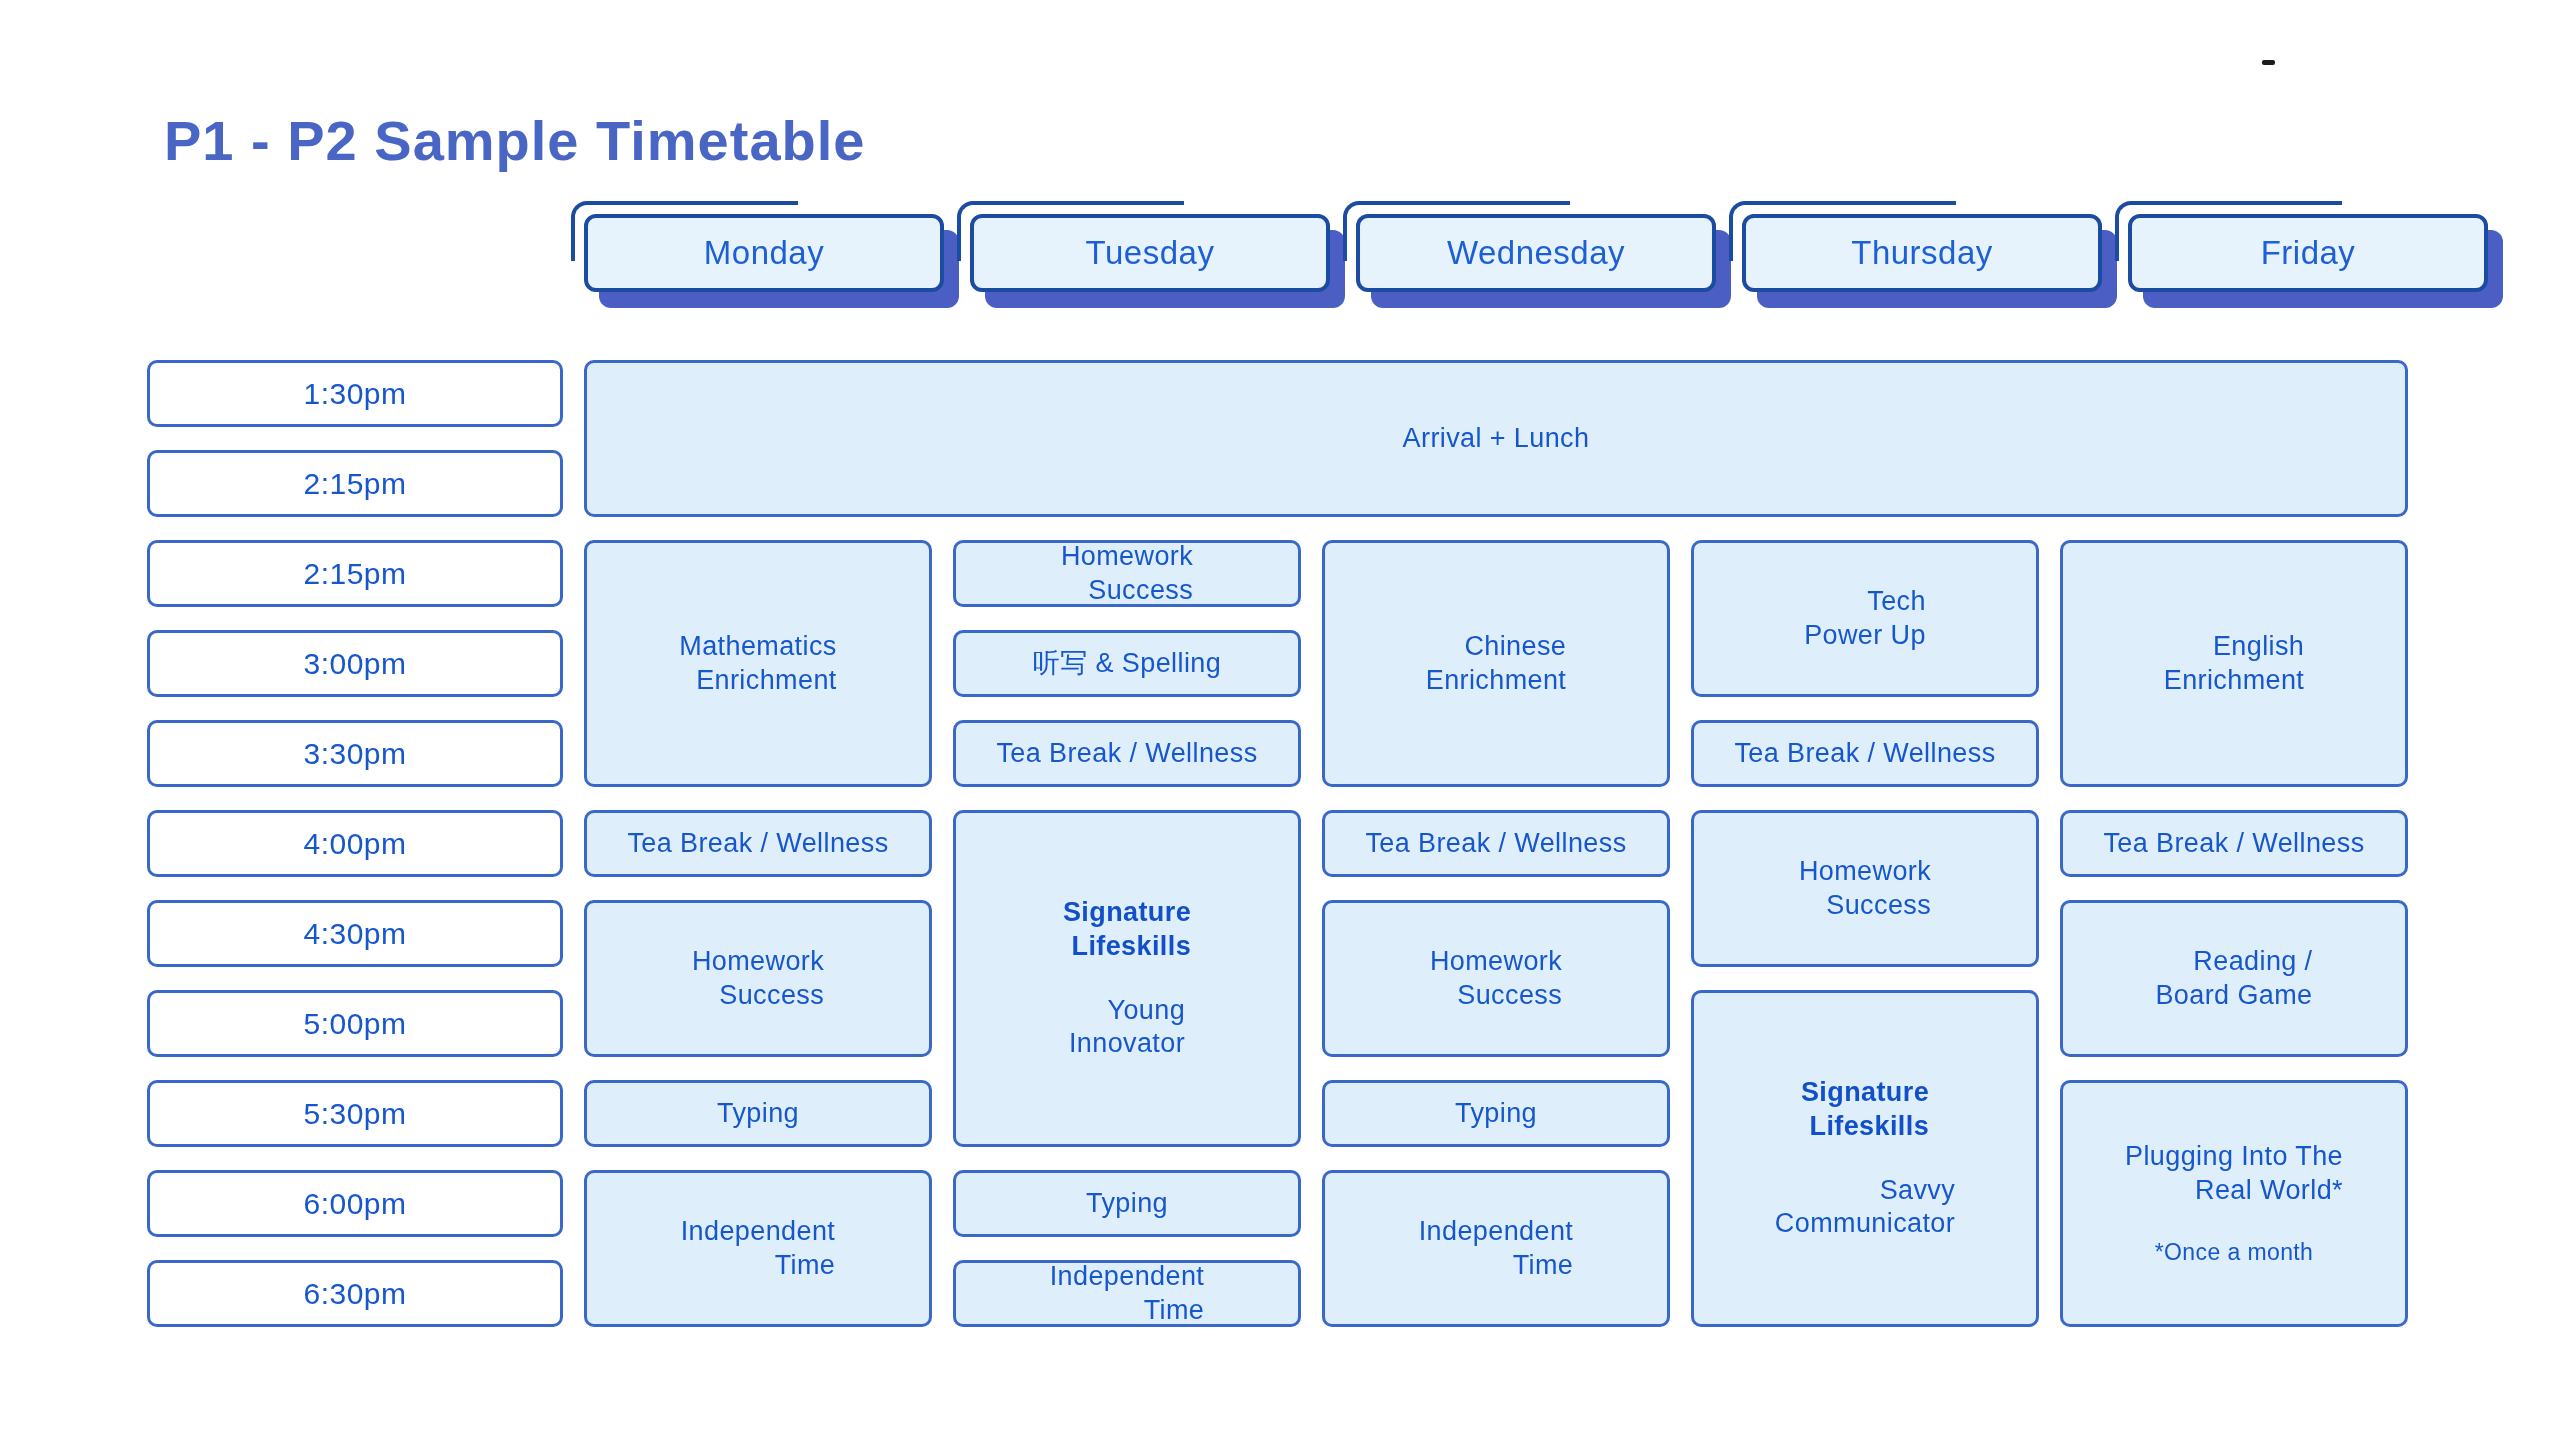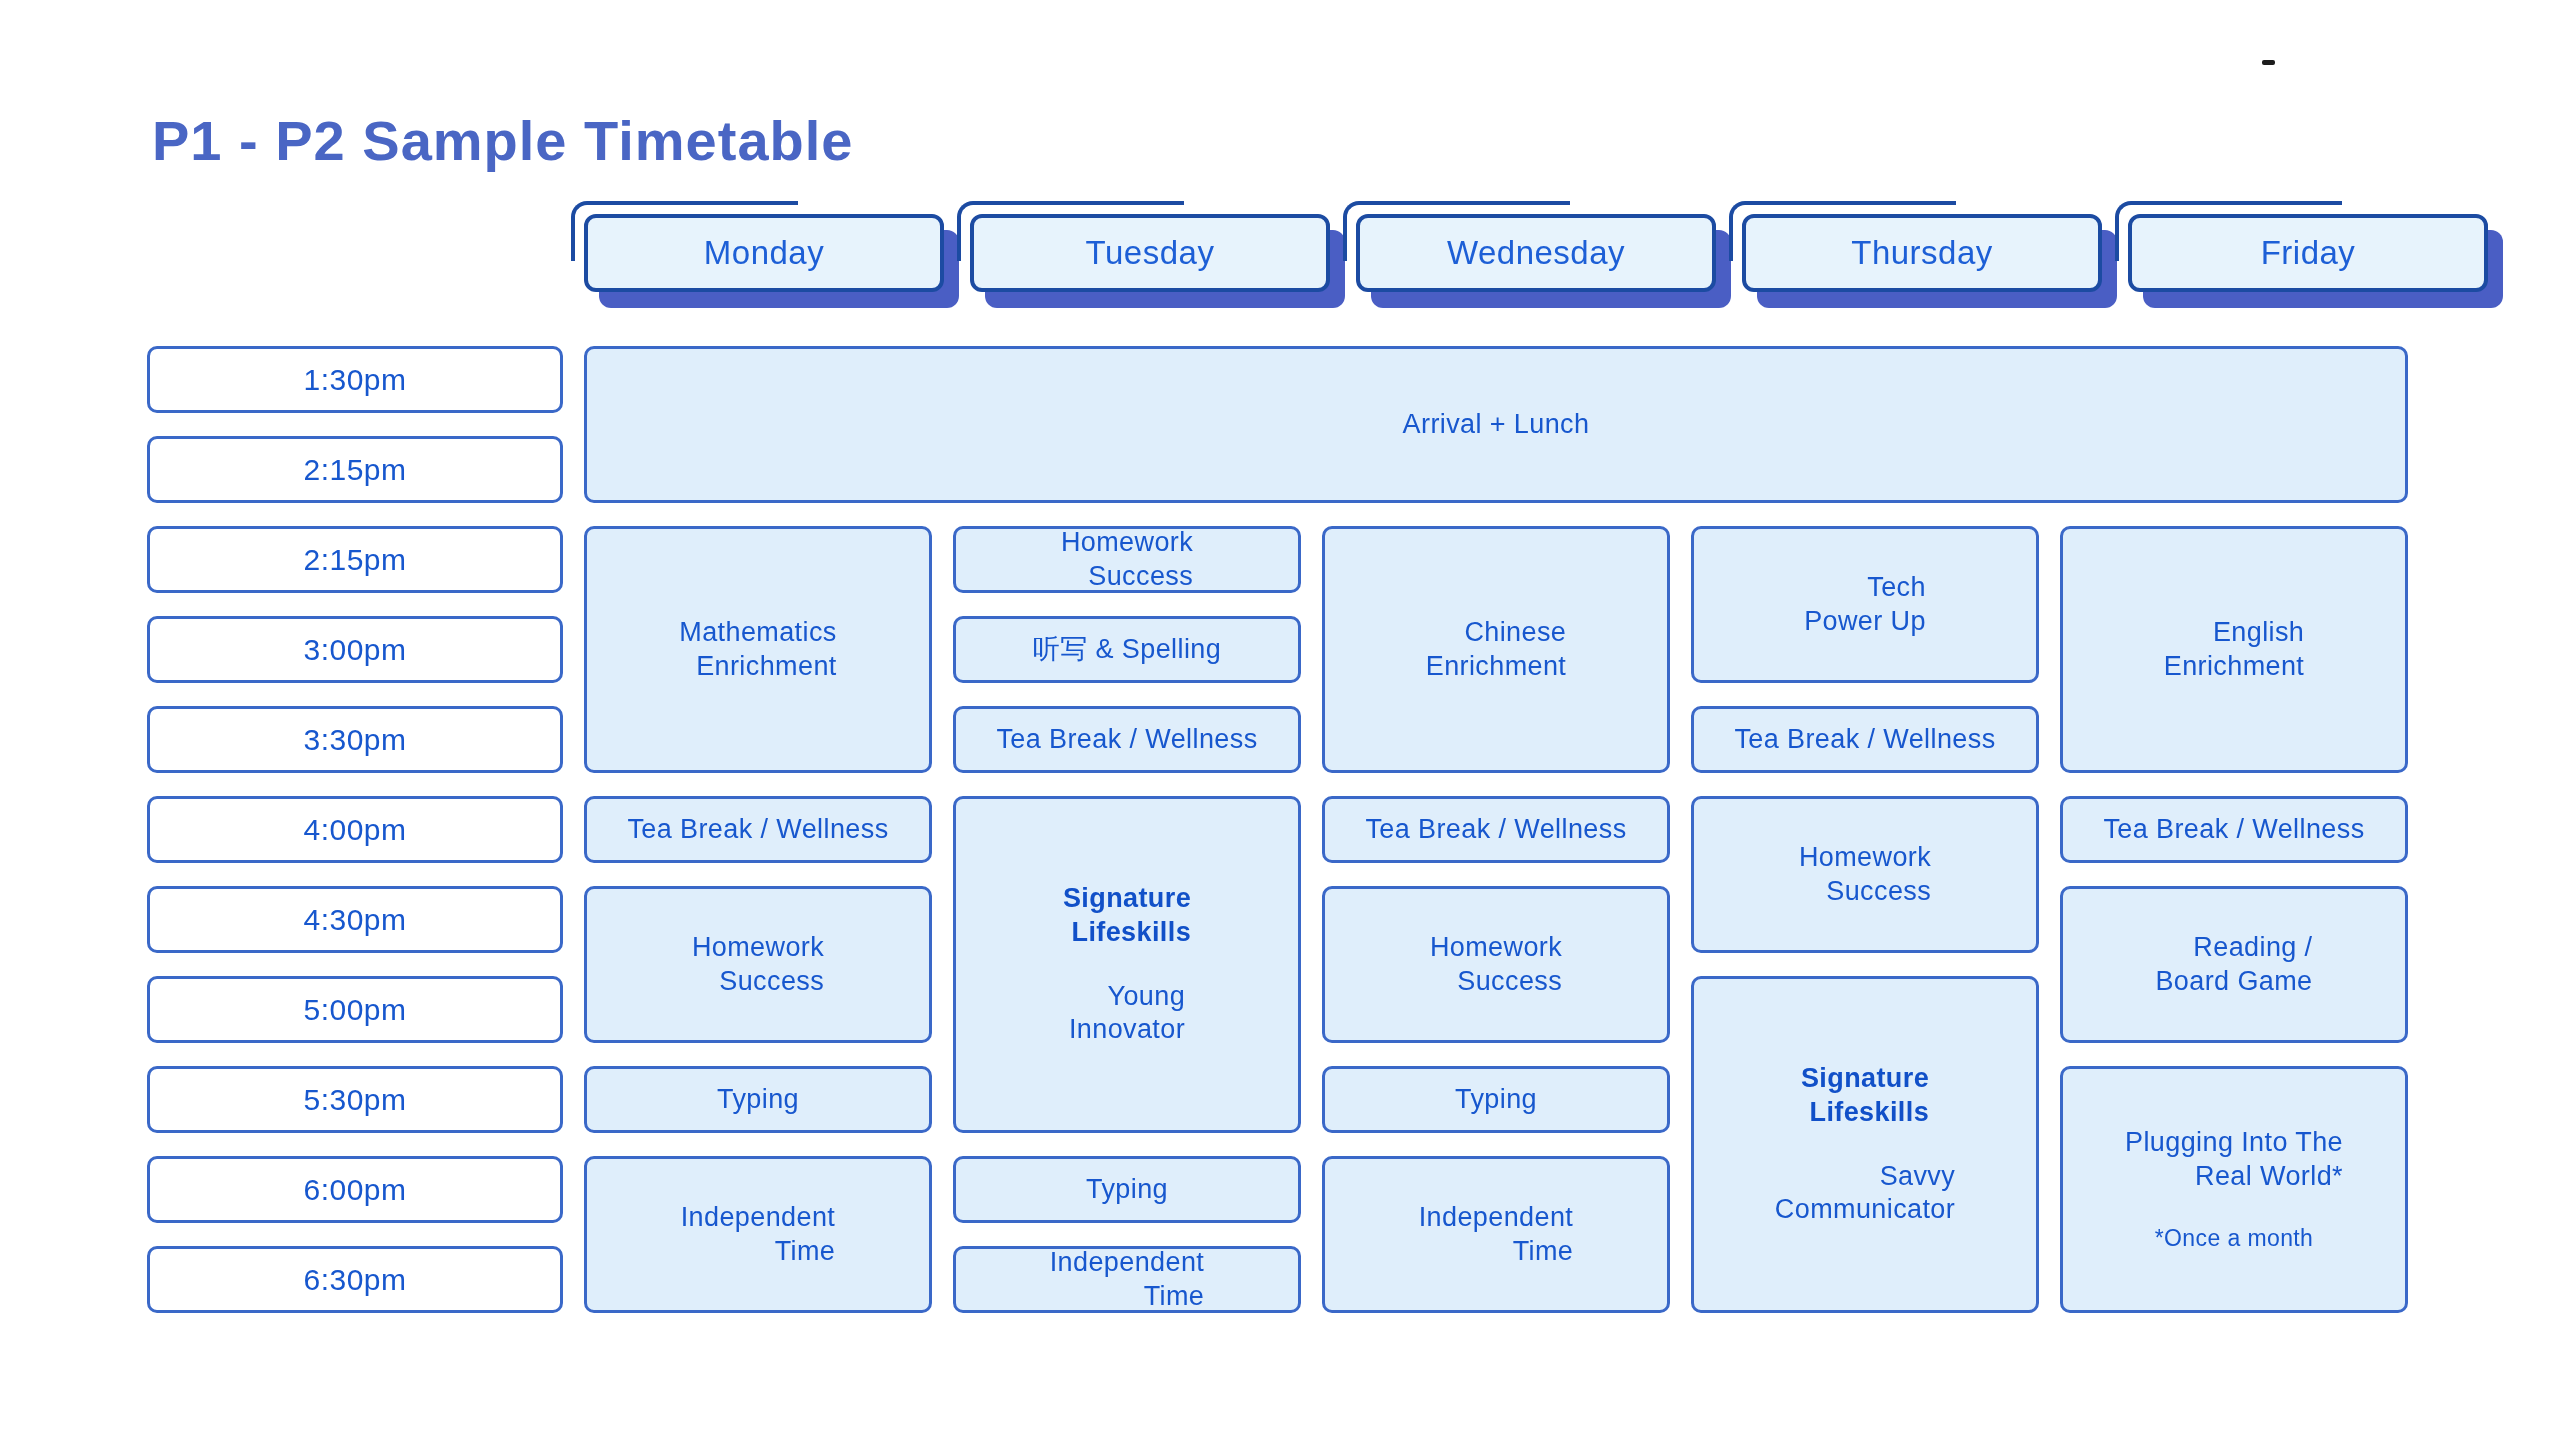--- a/index.html
+++ b/index.html
@@ -4,21 +4,21 @@
 <style>
   html,body{margin:0;padding:0;}
   body{
     width:2560px;height:1442px;
     background:#ffffff;
     font-family:"Liberation Sans", sans-serif;
     position:relative;
     overflow:hidden;
   }
   .page-title{
-    position:absolute;left:152px;top:108px;
+    position:absolute;left:164px;top:108px;
     font-size:56px;font-weight:600;letter-spacing:1px;
     color:#4a66c4;
   }
   .stray-mark{
     position:absolute;left:2262px;top:60px;width:13px;height:5px;
     background:#1c1c1c;border-radius:2px;
   }
   
   .day-headers{
     position:absolute;left:584px;top:214px;width:1904px;height:78px;
@@ -37,21 +37,21 @@
   .day-header .hbox{
     position:absolute;inset:0;z-index:2;
     background:#e7f3fc;border:4px solid #1c4ba2;border-radius:12px;
     display:flex;align-items:center;justify-content:center;
   }
   .day-header .hlabel{
     font-size:33px;color:#1d5fd6;letter-spacing:0.5px;
   }
   
   .grid{
-    position:absolute;left:147px;top:346px;
+    position:absolute;left:147px;top:360px;
     display:grid;
     grid-template-columns:416px repeat(5,348px);
     grid-template-rows:repeat(11,67px);
     column-gap:21px;row-gap:23px;
   }
   .time-cell{
     grid-column:1;
     background:#ffffff;border:3px solid #3a68c8;border-radius:10px;
     display:flex;align-items:center;justify-content:center;
     font-size:30px;color:#1757ce;letter-spacing:0.5px;

